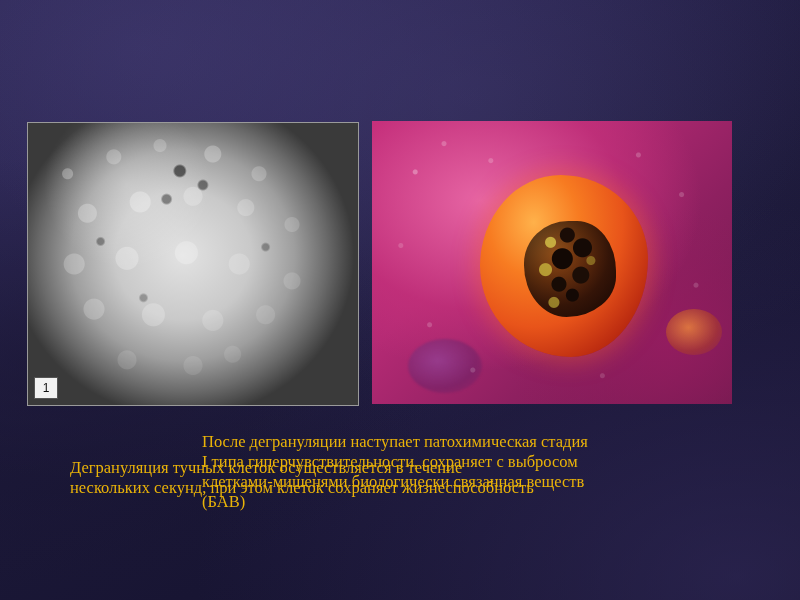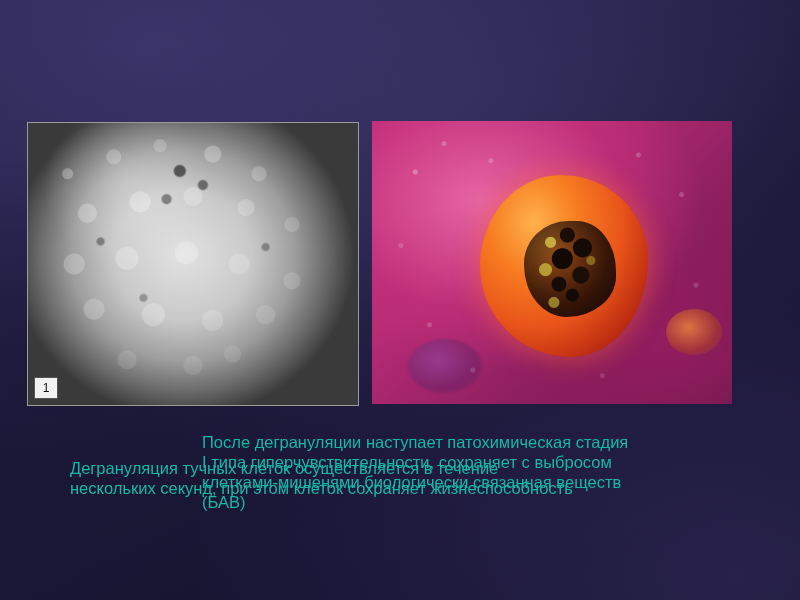--- a/index.html
+++ b/index.html
@@ -191,22 +191,22 @@
     top: 188px;
     width: 56px;
     height: 46px;
     border-radius: 50%;
     background: radial-gradient(ellipse at 40% 40%, rgba(232,130,60,0.85) 0%, rgba(180,70,30,0.5) 60%, rgba(150,50,20,0) 100%);
     filter: blur(0.6px);
   }
 
   .caption {
     position: absolute;
-    color: #14b8a6;
-    font-family: Liberation Sans, sans-serif;
+    color: #eab308;
+    font-family: Liberation Serif, serif;
     line-height: 1.22;
   }
   .caption-1 {
     left: 202px;
     top: 432px;
     width: 560px;
     font-size: 16.5px;
   }
   .caption-2 {
     left: 70px;

